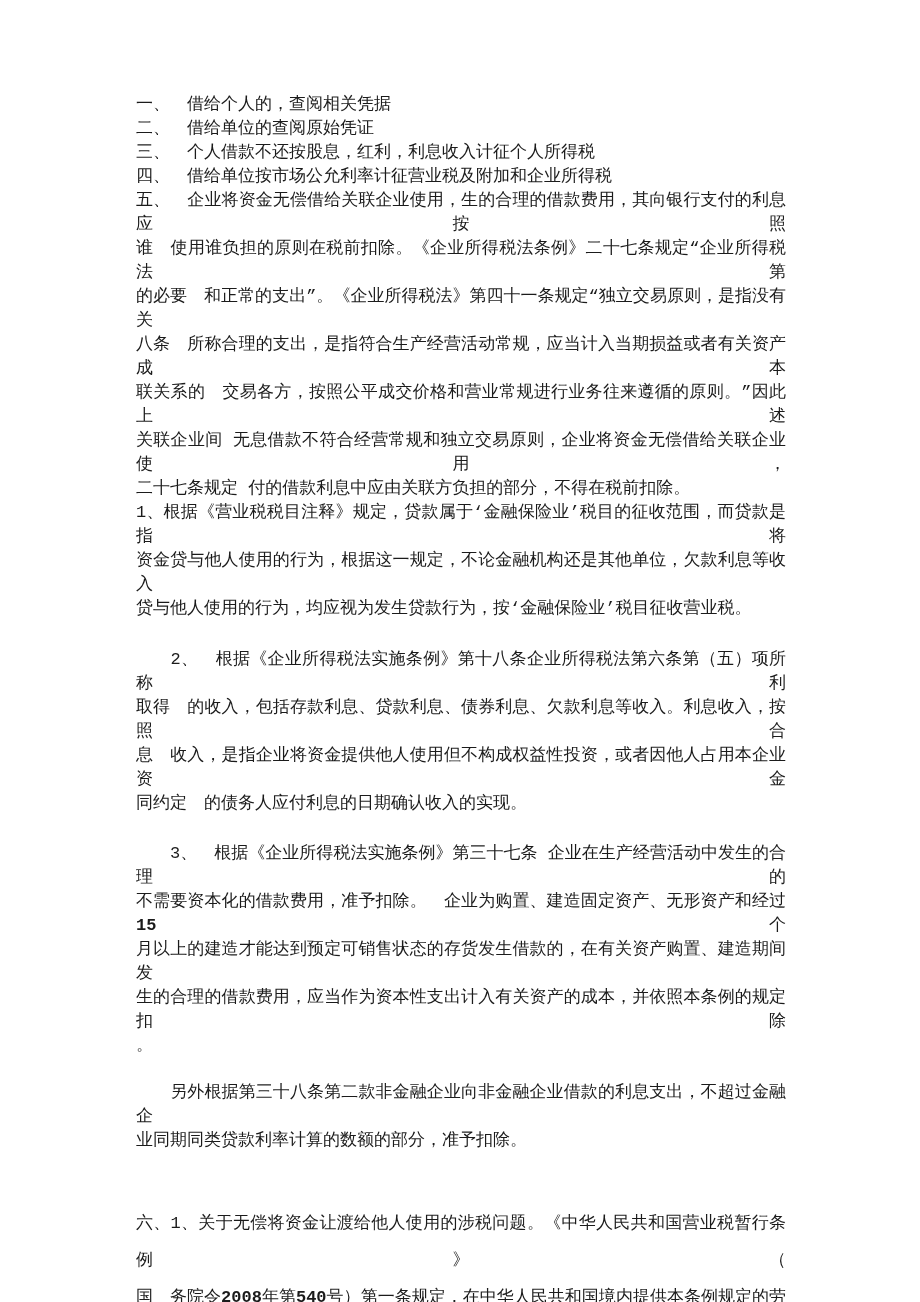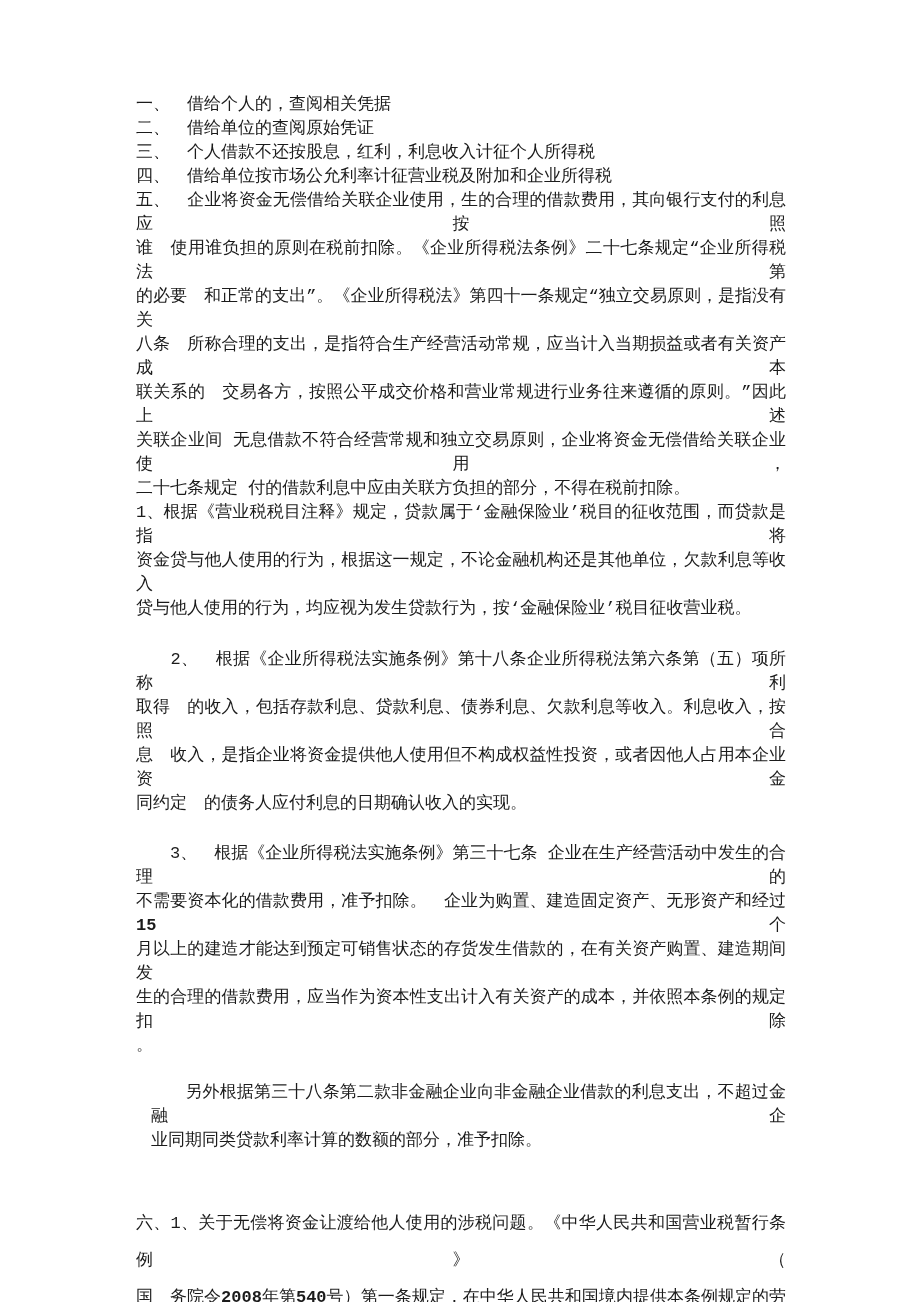--- a/index.html
+++ b/index.html
@@ -68,21 +68,21 @@
         <div class="line fill">息　收入，是指企业将资金提供他人使用但不构成权益性投资，或者因他人占用本企业资金</div>
         <div class="line">同约定　的债务人应付利息的日期确认收入的实现。</div>
       </div>
       <div class="para " style="margin-top: 26px;">
         <div class="line fill">　　3、　根据《企业所得税法实施条例》第三十七条 企业在生产经营活动中发生的合理的</div>
         <div class="line fill">不需要资本化的借款费用，准予扣除。　企业为购置、建造固定资产、无形资产和经过<b>15</b> 个</div>
         <div class="line fill">月以上的建造才能达到预定可销售状态的存货发生借款的，在有关资产购置、建造期间发</div>
         <div class="line fill">生的合理的借款费用，应当作为资本性支出计入有关资产的成本，并依照本条例的规定扣除</div>
         <div class="line">。</div>
       </div>
-      <div class="para " style="margin-top: 23px; margin-left: 15px;">
+      <div class="para " style="margin-top: 23px;">
         <div class="line fill">　　另外根据第三十八条第二款非金融企业向非金融企业借款的利息支出，不超过金融企</div>
         <div class="line">业同期同类贷款利率计算的数额的部分，准予扣除。</div>
       </div>
       <div class="para wide" style="margin-top: 52px;">
         <div class="line fill">六、1、关于无偿将资金让渡给他人使用的涉税问题。《中华人民共和国营业税暂行条例》（</div>
         <div class="line fill">国　务院令<b>2008</b>年第<b>540</b>号）第一条规定，在中华人民共和国境内提供本条例规定的劳务、转</div>
       </div>
     </div>
 </div>
 

